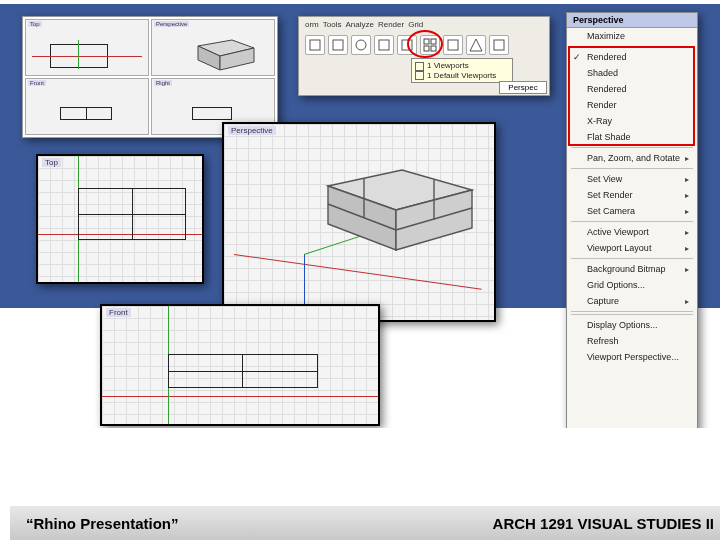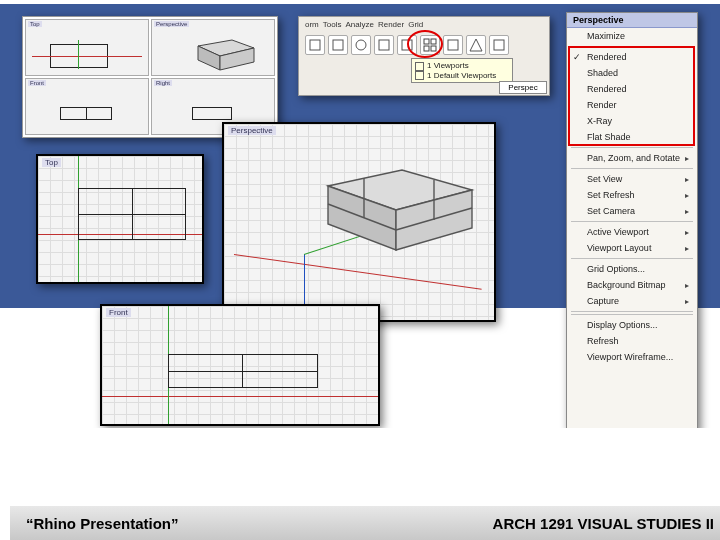--- a/index.html
+++ b/index.html
@@ -210,52 +210,52 @@
           </div>
           <div class="pc-sep"></div>
           <div class="pc-item submenu">
             <span>Pan, Zoom, and Rotate</span>
           </div>
           <div class="pc-sep"></div>
           <div class="pc-item submenu">
             <span>Set View</span>
           </div>
           <div class="pc-item submenu">
-            <span>Set Refresh</span>
+            <span>Set Render</span>
           </div>
           <div class="pc-item submenu">
             <span>Set Camera</span>
           </div>
           <div class="pc-sep"></div>
           <div class="pc-item submenu">
             <span>Active Viewport</span>
           </div>
           <div class="pc-item submenu">
             <span>Viewport Layout</span>
           </div>
           <div class="pc-sep"></div>
+          <div class="pc-item submenu">
+            <span>Background Bitmap</span>
+          </div>
           <div class="pc-item">
             <span>Grid Options...</span>
           </div>
           <div class="pc-item submenu">
-            <span>Background Bitmap</span>
-          </div>
-          <div class="pc-item submenu">
             <span>Capture</span>
           </div>
           <div class="pc-sep"></div>
           <div class="pc-sep"></div>
           <div class="pc-item">
             <span>Display Options...</span>
           </div>
           <div class="pc-item">
             <span>Refresh</span>
           </div>
           <div class="pc-item">
-            <span>Viewport Wireframe...</span>
+            <span>Viewport Perspective...</span>
           </div>
         </div>
       <div class="red-rect"></div>
     </div>
 
     <div class="vp panel-shadow vp1">
       <div class="vp-inner grid-bg">
         <div class="vp-title">Top</div>
         <div class="axis-x" style="top:78px;"></div>
         <div class="axis-y" style="left:40px;"></div>

